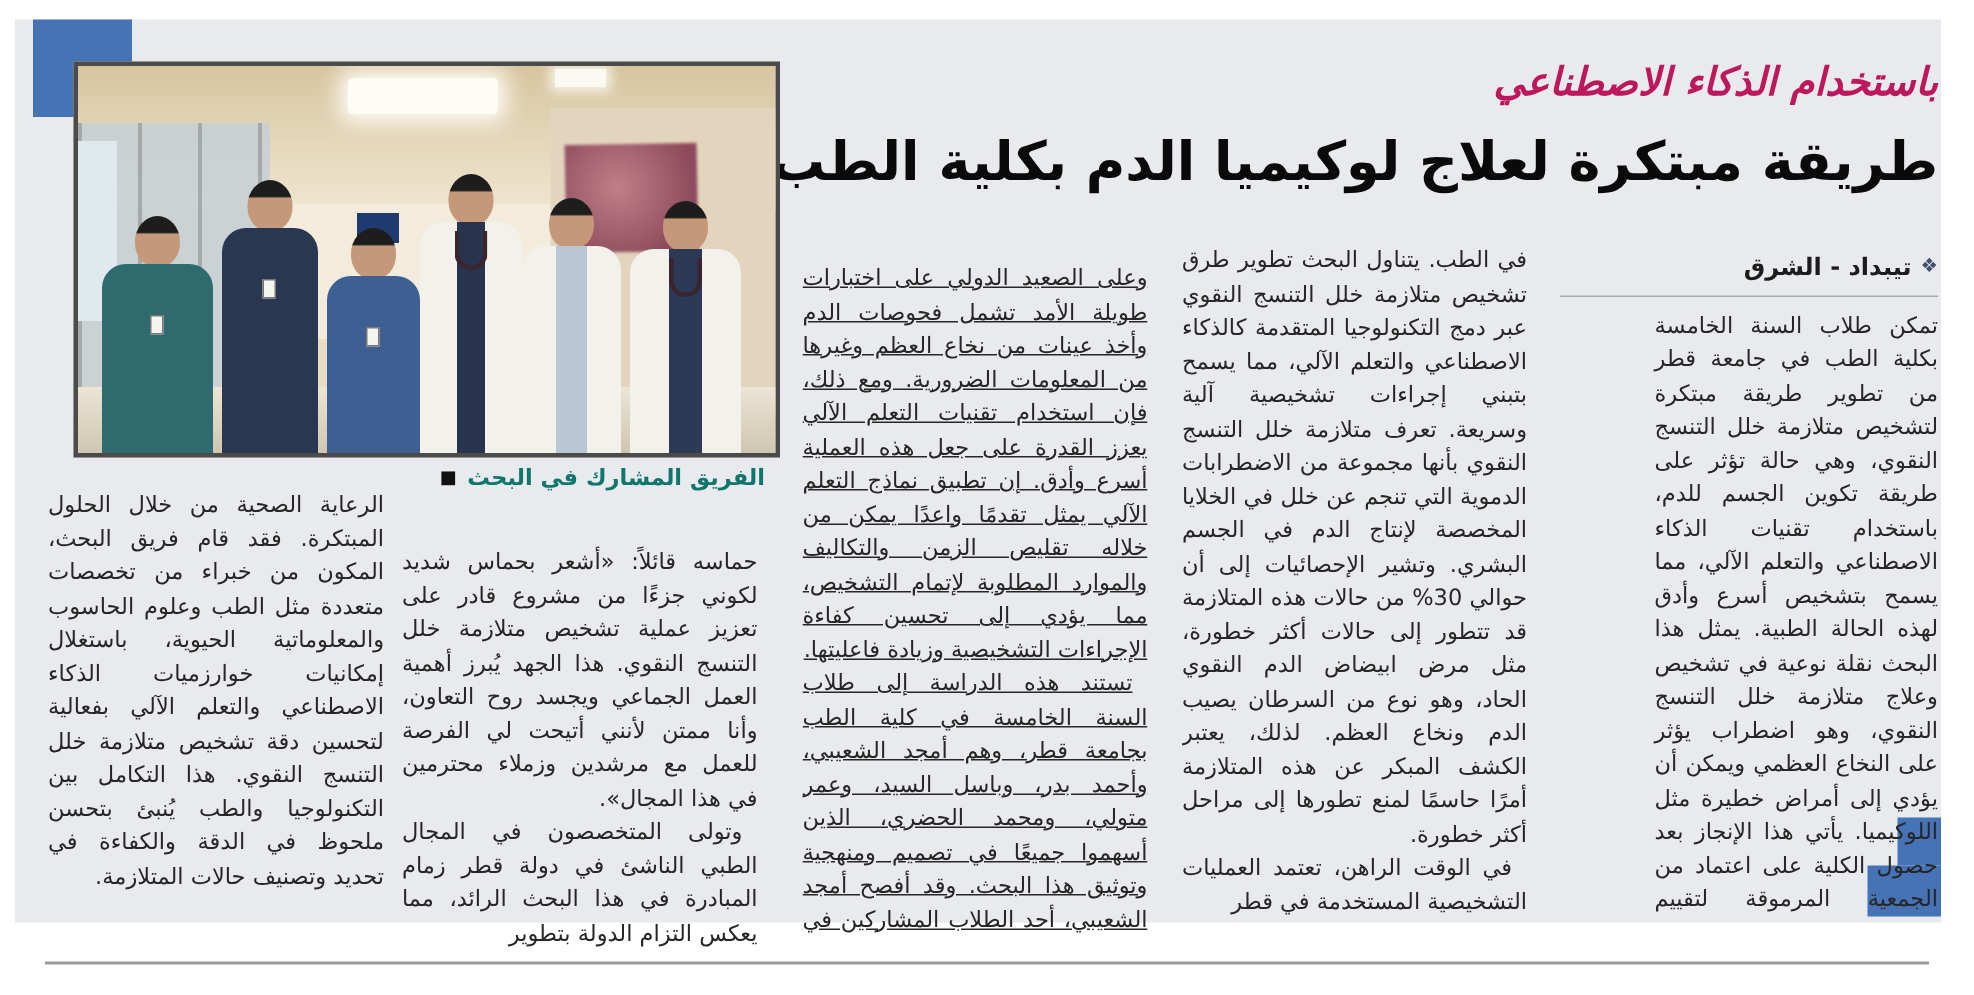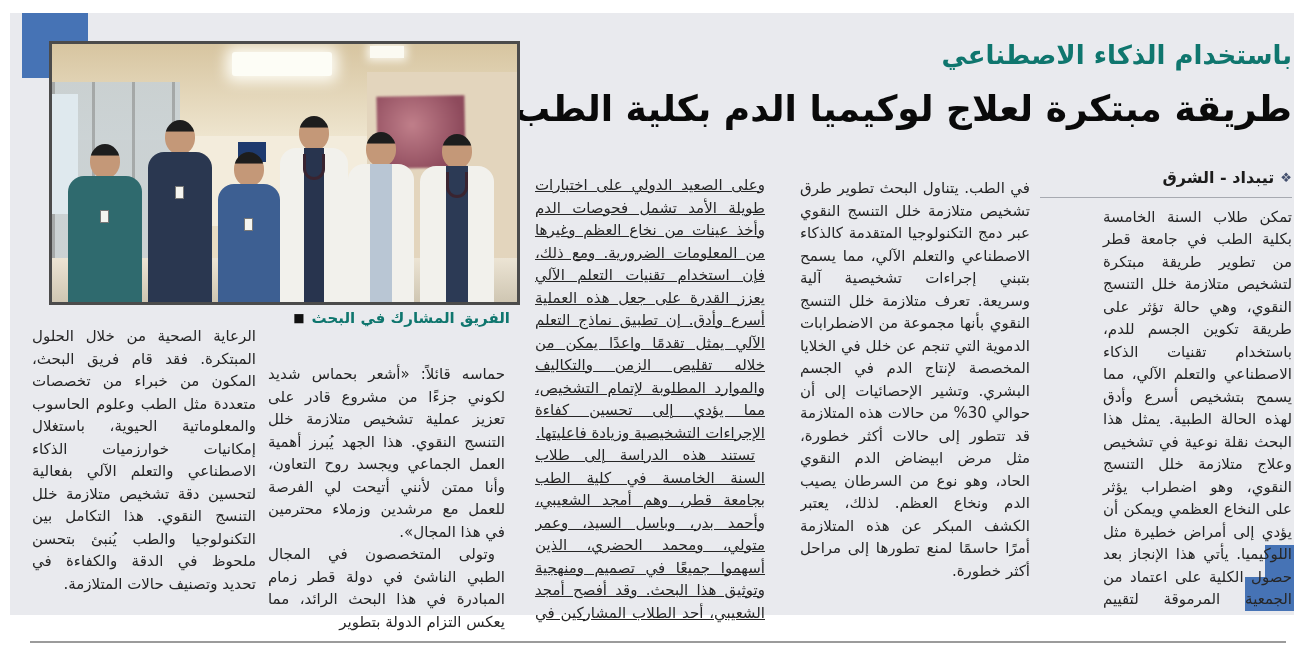--- a/index.html
+++ b/index.html
@@ -8,21 +8,21 @@
   .page { position:relative; width:1316px; height:663px; background:#ffffff; overflow:hidden; }
 
   .panel { position:absolute; left:10px; top:13px; width:1284px; height:602px; background:#e9eaee; }
 
   
   .sq-tl   { position:absolute; left:22px;   top:13px;  width:66px; height:65px; background:#4673b5; }
   .stair-a { position:absolute; left:1265px; top:545px; width:29px; height:32px; background:#4673b5; }
   .stair-b { position:absolute; left:1245px; top:577px; width:49px; height:34px; background:#4673b5; }
 
   
-  .kicker { position:absolute; right:24px; top:40px; direction:rtl; font-weight:bold; font-size:26px; color:#0f766e; white-space:nowrap; }
+  .kicker { position:absolute; right:24px; top:40px; direction:rtl; font-weight:bold; font-size:26px; color:#be185d; white-space:nowrap;font-style:italic; }
   .headline { position:absolute; right:24px; top:88px; direction:rtl; font-weight:bold; font-size:36px; letter-spacing:-0.5px; color:#0a0a0a; white-space:nowrap; }
 
   
   .photo-fig { position:absolute; left:49px; top:41px; width:471px; height:264px; border:3px solid #4b4b4b; background:#e8dcc4; z-index:2; }
   .scene { position:absolute; inset:0; overflow:hidden; }
   .ceiling { position:absolute; left:0; top:0; right:0; height:96px; background:linear-gradient(#d7c5a0, #efe6d0); }
   .light1 { position:absolute; left:180px; top:8px;  width:100px; height:24px; background:#fdfdf6; box-shadow:0 0 14px 6px rgba(255,255,250,.9); border-radius:3px; }
   .light2 { position:absolute; left:318px; top:2px;  width:34px;  height:12px; background:#fbfaf2; box-shadow:0 0 8px 3px rgba(255,255,250,.8); }
   .farwall { position:absolute; left:120px; top:92px; width:210px; height:90px; background:#f3ecdc; }
   .screen  { position:absolute; left:186px; top:98px; width:28px; height:20px; background:#1e3a6e; }
@@ -48,21 +48,21 @@
 
   .caption { position:absolute; right:806px; top:309px; display:flex; align-items:center; gap:7px; direction:ltr; z-index:2; }
   .cap-bullet { font-size:12px; color:#111; line-height:1; }
   .cap-text { direction:rtl; font-size:15px; font-weight:bold; color:#0f766e; white-space:nowrap; }
 
   
   .col { position:absolute; direction:rtl; text-align:justify; font-size:15px; line-height:22.5px; color:#262626; overflow:hidden; z-index:2; }
   .col p { margin:0; }
   .col p.indent { text-indent:10px; }
   .c1 { left:1040px; top:167px; width:252px; height:446px; }
-  .c2 { left:788px;  top:177px; width:230px; height:452px;margin-left:12px; }
+  .c2 { left:788px;  top:162px; width:230px; height:452px; }
   .c3 { left:535px;  top:174px; width:230px; height:452px;text-decoration:underline; }
   .c4 { left:268px;  top:363px; width:237px; height:272px; }
   .c5 { left:32px;   top:325px; width:224px; height:272px; }
 
   .byline { display:flex; align-items:center; gap:6px; direction:rtl; font-weight:bold; font-size:16px; color:#1c1c1c; margin-bottom:7px; }
   .byline-icon { font-size:13px; color:#44506e; }
   .rule { border-top:1.5px solid #a7aab1; margin-bottom:8px; }
   .wrap-spacer { float:left; width:55px; height:72px; margin-top:336px; margin-right:8px; }
 
   .bottom-line { position:absolute; left:30px; top:641px; width:1256px; height:2px; background:#9b9b9b; }
@@ -140,20 +140,21 @@
       <span class="byline-icon">❖</span>
       <span>تيبداد - الشرق</span>
     </div>
     <div class="rule"></div>
     <div class="wrap-spacer"></div>
     <p>تمكن طلاب السنة الخامسة بكلية الطب في جامعة قطر من تطوير طريقة مبتكرة لتشخيص متلازمة خلل التنسج النقوي، وهي حالة تؤثر على طريقة تكوين الجسم للدم، باستخدام تقنيات الذكاء الاصطناعي والتعلم الآلي، مما يسمح بتشخيص أسرع وأدق لهذه الحالة الطبية. يمثل هذا البحث نقلة نوعية في تشخيص وعلاج متلازمة خلل التنسج النقوي، وهو اضطراب يؤثر على النخاع العظمي ويمكن أن يؤدي إلى أمراض خطيرة مثل اللوكيميا. يأتي هذا الإنجاز بعد حصول الكلية على اعتماد من الجمعية المرموقة لتقييم واعتماد برامج التعليم الطبي تيبداد، مما يعكس التزامها بتقديم أفضل البرامج التعليمية والبحثية</p>
   </div>
 
   <div class="col c2">
     <p>في الطب. يتناول البحث تطوير طرق تشخيص متلازمة خلل التنسج النقوي عبر دمج التكنولوجيا المتقدمة كالذكاء الاصطناعي والتعلم الآلي، مما يسمح بتبني إجراءات تشخيصية آلية وسريعة. تعرف متلازمة خلل التنسج النقوي بأنها مجموعة من الاضطرابات الدموية التي تنجم عن خلل في الخلايا المخصصة لإنتاج الدم في الجسم البشري. وتشير الإحصائيات إلى أن حوالي 30% من حالات هذه المتلازمة قد تتطور إلى حالات أكثر خطورة، مثل مرض ابيضاض الدم النقوي الحاد، وهو نوع من السرطان يصيب الدم ونخاع العظم. لذلك، يعتبر الكشف المبكر عن هذه المتلازمة أمرًا حاسمًا لمنع تطورها إلى مراحل أكثر خطورة.</p>
+    <p class="indent">في الوقت الراهن، تعتمد العمليات التشخيصية المستخدمة في قطر</p>
   </div>
 
   <div class="col c3">
     <p>وعلى الصعيد الدولي على اختبارات طويلة الأمد تشمل فحوصات الدم وأخذ عينات من نخاع العظم وغيرها من المعلومات الضرورية. ومع ذلك، فإن استخدام تقنيات التعلم الآلي يعزز القدرة على جعل هذه العملية أسرع وأدق. إن تطبيق نماذج التعلم الآلي يمثل تقدمًا واعدًا يمكن من خلاله تقليص الزمن والتكاليف والموارد المطلوبة لإتمام التشخيص، مما يؤدي إلى تحسين كفاءة الإجراءات التشخيصية وزيادة فاعليتها.</p>
     <p class="indent">تستند هذه الدراسة إلى طلاب السنة الخامسة في كلية الطب بجامعة قطر، وهم أمجد الشعيبي، وأحمد بدر، وباسل السيد، وعمر متولي، ومحمد الحضري، الذين أسهموا جميعًا في تصميم ومنهجية وتوثيق هذا البحث. وقد أفصح أمجد الشعيبي، أحد الطلاب المشاركين في البحث، عن بالغ</p>
   </div>
 
   <div class="col c4">
     <p>حماسه قائلاً: «أشعر بحماس شديد لكوني جزءًا من مشروع قادر على تعزيز عملية تشخيص متلازمة خلل التنسج النقوي. هذا الجهد يُبرز أهمية العمل الجماعي ويجسد روح التعاون، وأنا ممتن لأنني أتيحت لي الفرصة للعمل مع مرشدين وزملاء محترمين في هذا المجال».</p>
     <p class="indent">وتولى المتخصصون في المجال الطبي الناشئ في دولة قطر زمام المبادرة في هذا البحث الرائد، مما يعكس التزام الدولة بتطوير</p>

